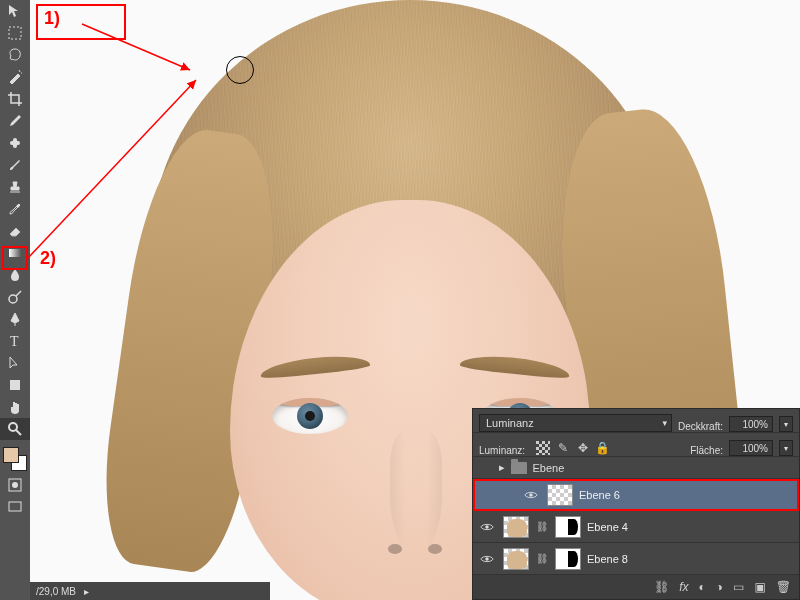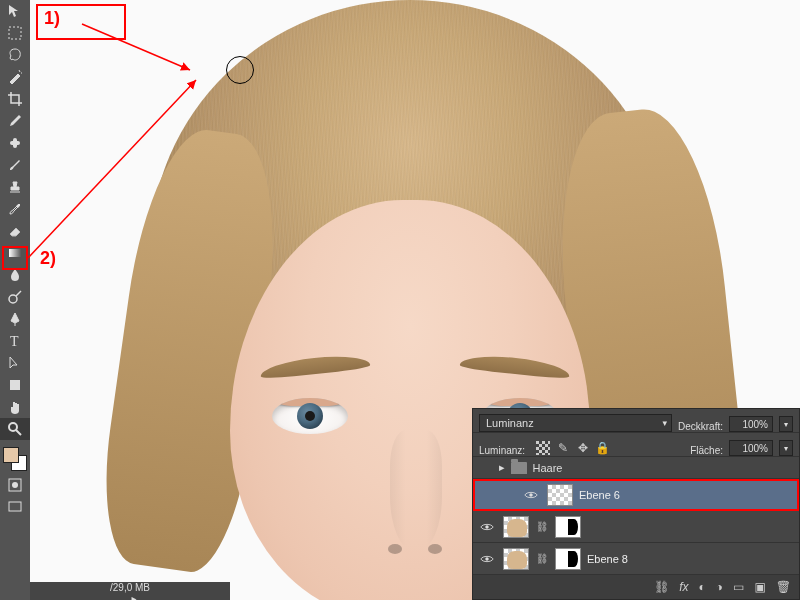--- a/index.html
+++ b/index.html
@@ -32,21 +32,21 @@
   .nostrils::after { right: 6px; }
   .hair-strand { position: absolute; background: linear-gradient(180deg, #cba978 0%, #a88656 100%); border-radius: 40% 40% 30% 30%; }
   .strand-l { left: 92px; top: 160px; width: 140px; height: 440px; transform: rotate(8deg); }
   .strand-r { left: 540px; top: 140px; width: 160px; height: 460px; transform: rotate(-6deg); }
   .brush-cursor { position: absolute; left: 196px; top: 56px; width: 28px; height: 28px; border: 1.5px solid #000; border-radius: 50%; background: transparent; }
   .anno-box1 { position: absolute; left: 36px; top: 4px; width: 90px; height: 36px; border: 2px solid #ff0000; }
   .anno-box2 { position: absolute; left: 2px; top: 246px; width: 26px; height: 24px; border: 2px solid #ff0000; }
   .anno-label { position: absolute; color: #ff0000; font-size: 18px; font-weight: bold; }
   .anno-label.l1 { left: 44px; top: 8px; }
   .anno-label.l2 { left: 40px; top: 248px; }
-  .statusbar { position: absolute; left: 30px; bottom: 0; height: 18px; width: 200px; background: #454545; color: #ddd; font-size: 10px; display: flex; align-items: center; padding: 0 6px; flex-direction: column; }
+  .statusbar { position: absolute; left: 30px; bottom: 0; height: 18px; width: 240px; background: #454545; color: #ddd; font-size: 10px; display: flex; align-items: center; padding: 0 6px; }
   .layers-panel { position: absolute; right: 0; bottom: 0; width: 328px; background: #454545; color: #ddd; font-size: 11px; border: 1px solid #2a2a2a; }
   .lp-row { display: flex; align-items: flex-end; height: 24px; border-bottom: 1px solid #333; padding: 0 6px; gap: 6px; }
   .lp-blend { flex: 1; background: #3a3a3a; border: 1px solid #222; height: 18px; display: flex; align-items: center; padding: 0 6px; position: relative; }
   .lp-blend::after { content: "▾"; position: absolute; right: 4px; font-size: 9px; }
   .lp-label { font-size: 10px; }
   .lp-val { background: #3a3a3a; border: 1px solid #222; height: 16px; width: 44px; display: flex; align-items: center; justify-content: flex-end; padding: 0 4px; font-size: 10px; }
   .lp-dd { width: 14px; height: 16px; background: #3a3a3a; border: 1px solid #222; display: flex; align-items: center; justify-content: center; font-size: 8px; }
   .lock-icons { display: flex; gap: 4px; margin-left: 4px; }
   .lock-icons span { width: 16px; height: 16px; display: flex; align-items: center; justify-content: center; font-size: 12px; color: #ccc; }
   .layer { display: flex; align-items: center; height: 32px; border-bottom: 1px solid #333; padding: 0 4px; gap: 6px; }
@@ -275,21 +275,21 @@
     <span class="lp-label">Fläche:</span>
     <div class="lp-val">
         <span>100%</span>
       </div>
     <div class="lp-dd">▾</div>
   </div>
 
   <div class="group-row">
     <span>▸</span>
     <div class="folder-ic"></div>
-    <span>Haare</span>
+    <span>Ebene</span>
   </div>
 
   <div class="layer sel">
     <div class="vis">
         <svg viewBox="0 0 16 10">
           <path d="M1 5 C3 1 13 1 15 5 C13 9 3 9 1 5 Z" fill="none" stroke="#ddd"></path>
           <circle cx="8" cy="5" r="2" fill="#ddd"></circle>
         </svg>
       </div>
     <div class="thumb checker"></div>
@@ -303,20 +303,21 @@
           <circle cx="8" cy="5" r="2" fill="#ddd"></circle>
         </svg>
       </div>
     <div class="thumb checker">
         <div class="mini"></div>
       </div>
     <div class="link-ic">⛓</div>
     <div class="thumb mask">
         <div class="black"></div>
       </div>
+    <span class="lname">Ebene 4</span>
   </div>
 
   <div class="layer">
     <div class="vis">
         <svg viewBox="0 0 16 10">
           <path d="M1 5 C3 1 13 1 15 5 C13 9 3 9 1 5 Z" fill="none" stroke="#ddd"></path>
           <circle cx="8" cy="5" r="2" fill="#ddd"></circle>
         </svg>
       </div>
     <div class="thumb checker">

